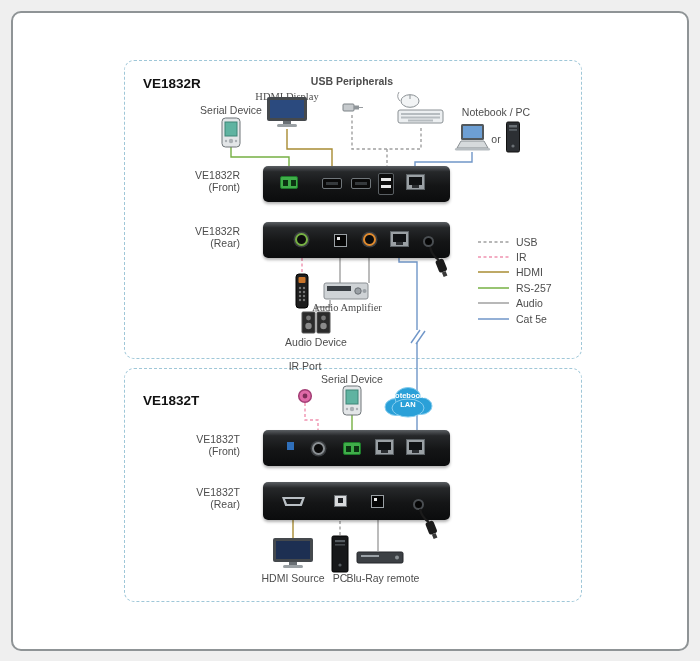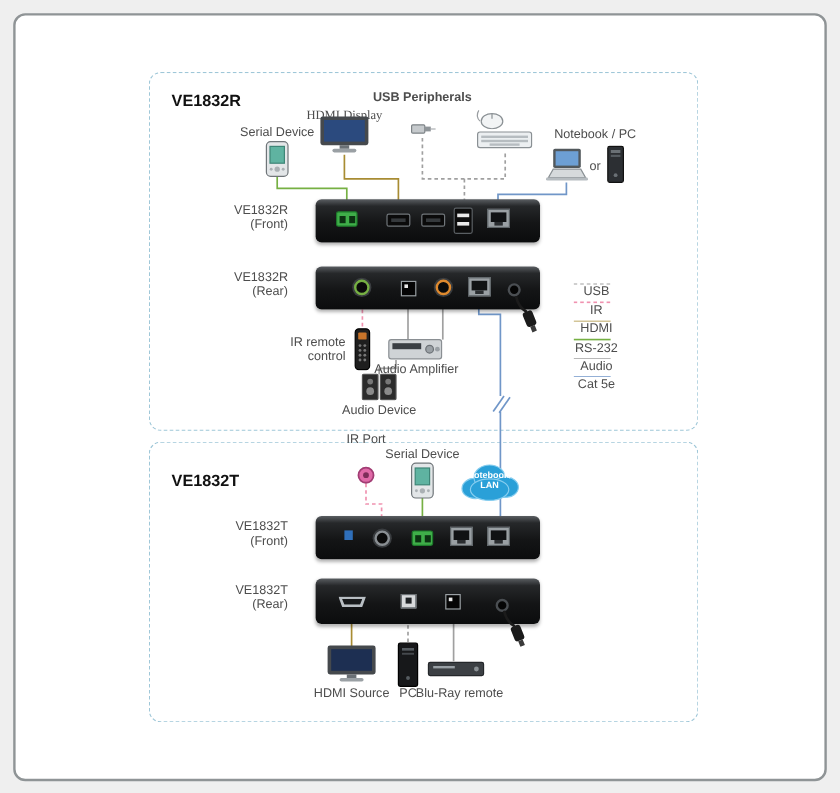--- a/index.html
+++ b/index.html
@@ -37,21 +37,21 @@
   .jd{border:2.5px solid #8a8f93;}
   .tos{background:#050505;border:1.5px solid #9aa0a4;}
   .tos i{position:absolute;left:2px;top:2px;width:3px;height:3px;background:#e8e8e8;}
   .pwr{border-radius:50%;background:#050505;border:2px solid #4a4e52;}
   .hdmip{background:#b9bfc4;clip-path:polygon(0 0,100% 0,86% 100%,14% 100%);}
   .hdmip i{position:absolute;left:3px;right:3px;top:2px;bottom:2px;background:#17191b;clip-path:polygon(0 0,100% 0,88% 100%,12% 100%);}
   .usbB{background:#d8dadc;border:1px solid #6a6f73;}
   .usbB i{position:absolute;left:3px;right:3px;top:2px;height:5px;background:#202326;}
   .bluesq{background:#2f6fba;}
   .legend{position:absolute;left:478px;top:234px;}
-  .lg-row{display:flex;align-items:center;height:15.4px;flex-direction:column;}
+  .lg-row{display:flex;align-items:center;height:15.4px;}
   .lg-row svg{margin-right:7px;}
   .lg-row span{font-size:10.5px;color:#4d4d4d;}
   .sw{stroke-width:1.5px;fill:none;}
   .sw-dash{stroke-dasharray:3 2.5;}
   .cloudtxt{position:absolute;left:382px;top:392px;width:52px;text-align:center;font-size:7.5px;line-height:8.5px;font-weight:bold;color:#ffffff;}
 </style>
 </head>
 <body>
 
 <div class="stage">
@@ -192,24 +192,20 @@
   <div class="ic" style="left:428px;top:246px;">
     <svg width="26" height="36">
         <path d="M2 1 Q4 10 11 14" stroke="#1b1b1b" stroke-width="2.2" fill="none"></path>
         <g transform="rotate(-22 14 22)">
           <rect x="10" y="13" width="8.5" height="13" rx="2.5" fill="#1b1b1b"></rect>
           <rect x="12.2" y="26" width="4" height="5" fill="#3a3a3a"></rect>
         </g>
       </svg>
   </div>
 
-  <div class="lbl rlbl" style="left:210px;top:279px;width:78px;">
-    <div>IR remote</div>
-    <div>control</div>
-  </div>
   <div class="ic" style="left:294px;top:273px;">
     <svg width="16" height="36">
         <rect x="2" y="1" width="12" height="34" rx="3" fill="#1e1e1e" stroke="#000"></rect>
         <rect x="4.5" y="4" width="7" height="6" rx="1" fill="#c8742a"></rect>
         <g fill="#777">
           <circle cx="6" cy="15" r="1.2"></circle>
           <circle cx="10" cy="15" r="1.2"></circle>
           <circle cx="6" cy="19" r="1.2"></circle>
           <circle cx="10" cy="19" r="1.2"></circle>
           <circle cx="6" cy="23" r="1.2"></circle>
@@ -221,21 +217,21 @@
   </div>
 
   <div class="ic" style="left:323px;top:282px;">
     <svg width="46" height="18">
         <rect x="1" y="1" width="44" height="16" rx="2" fill="#cfd3d6" stroke="#8a8f93"></rect>
         <rect x="4" y="4" width="24" height="5" fill="#3a3f44"></rect>
         <circle cx="35" cy="9" r="3.2" fill="#9aa0a5" stroke="#6b7075"></circle>
         <circle cx="41.5" cy="9" r="2" fill="#9aa0a5"></circle>
       </svg>
   </div>
-  <div class="lbl" style="left:304px;top:302px;width:86px;">Audio Amplifier</div>
+  <div class="lbl" style="left:304px;top:302px;width:86px;font-family:Liberation Serif, serif;">Audio Amplifier</div>
 
   <div class="ic" style="left:301px;top:310px;">
     <svg width="30" height="24">
         <rect x="1" y="2" width="13" height="21" rx="1" fill="#2b2b2b" stroke="#555"></rect>
         <circle cx="7.5" cy="8" r="2.4" fill="#777"></circle>
         <circle cx="7.5" cy="16" r="3.2" fill="#8a8a8a"></circle>
         <rect x="16" y="2" width="13" height="21" rx="1" fill="#2b2b2b" stroke="#555"></rect>
         <circle cx="22.5" cy="8" r="2.4" fill="#777"></circle>
         <circle cx="22.5" cy="16" r="3.2" fill="#8a8a8a"></circle>
       </svg>
@@ -258,21 +254,21 @@
     <div class="lg-row">
         <svg width="31" height="6">
           <line class="sw" x1="0" y1="3" x2="31" y2="3" stroke="#a88c33"></line>
         </svg>
         <span>HDMI</span>
       </div>
     <div class="lg-row">
         <svg width="31" height="6">
           <line class="sw" x1="0" y1="3" x2="31" y2="3" stroke="#76b043"></line>
         </svg>
-        <span>RS-232</span>
+        <span>RS-257</span>
       </div>
     <div class="lg-row">
         <svg width="31" height="6">
           <line class="sw" x1="0" y1="3" x2="31" y2="3" stroke="#a0a0a0"></line>
         </svg>
         <span>Audio</span>
       </div>
     <div class="lg-row">
         <svg width="31" height="6">
           <line class="sw" x1="0" y1="3" x2="31" y2="3" stroke="#7096c8"></line>

